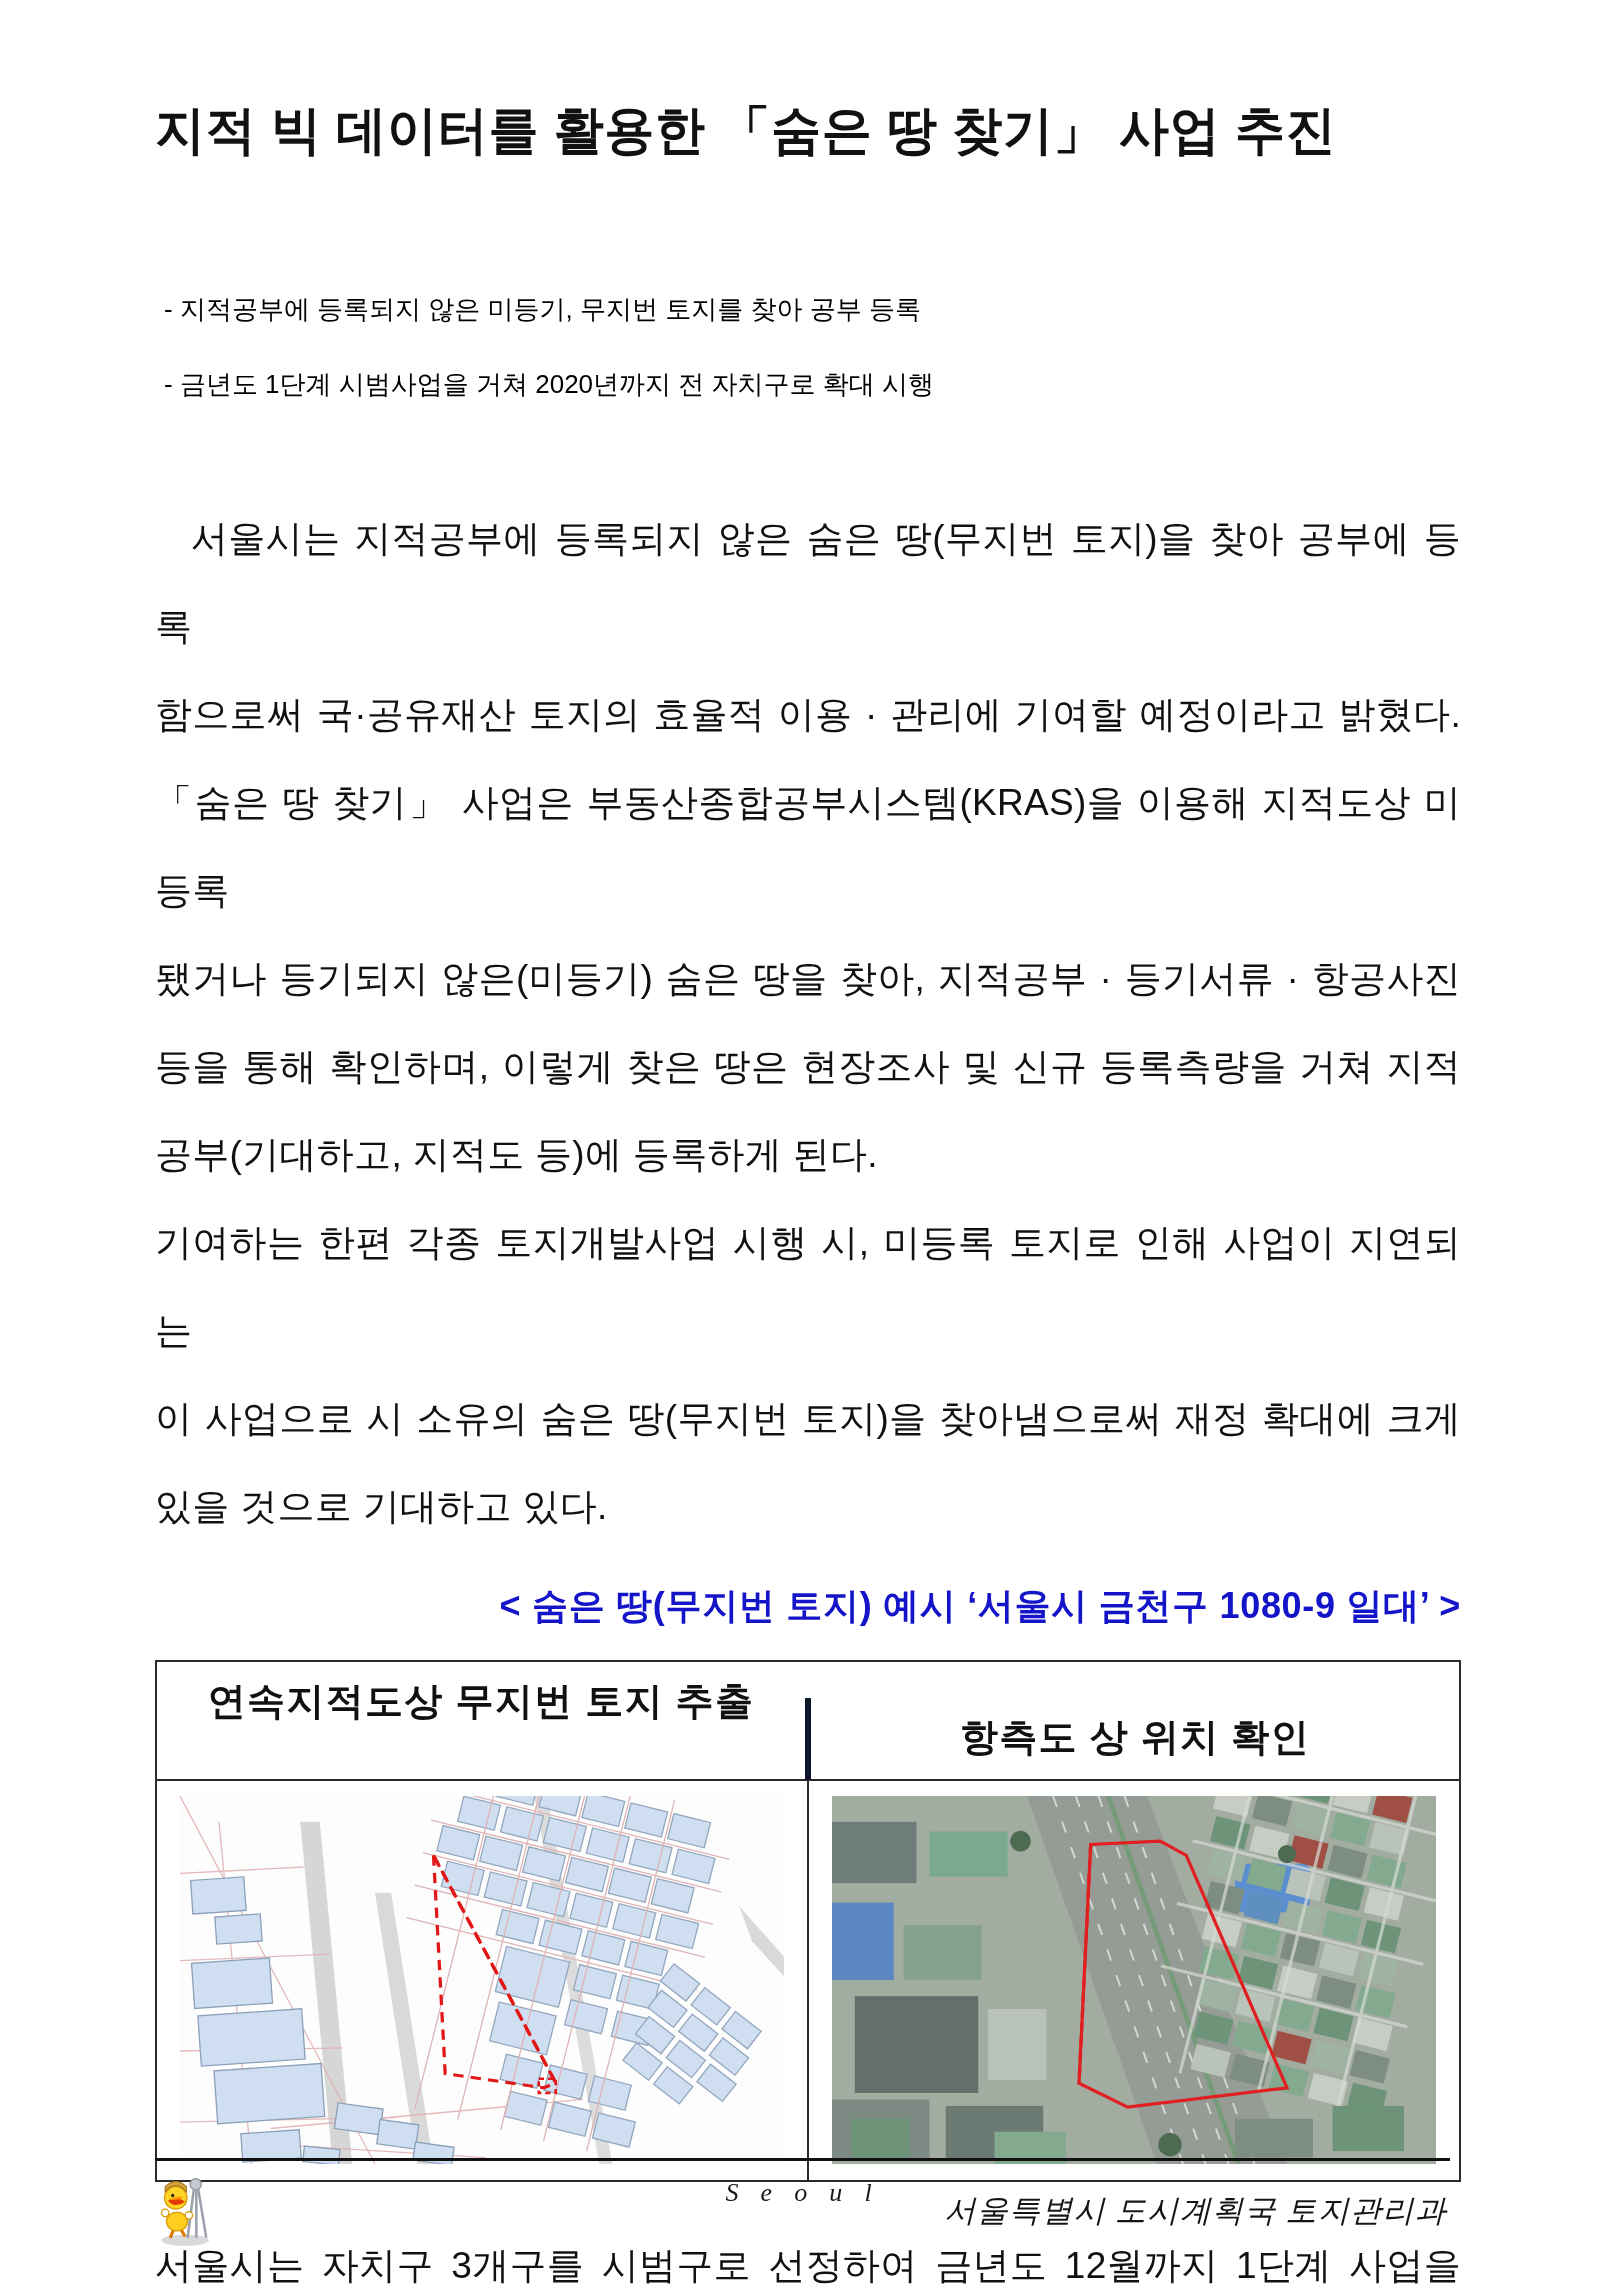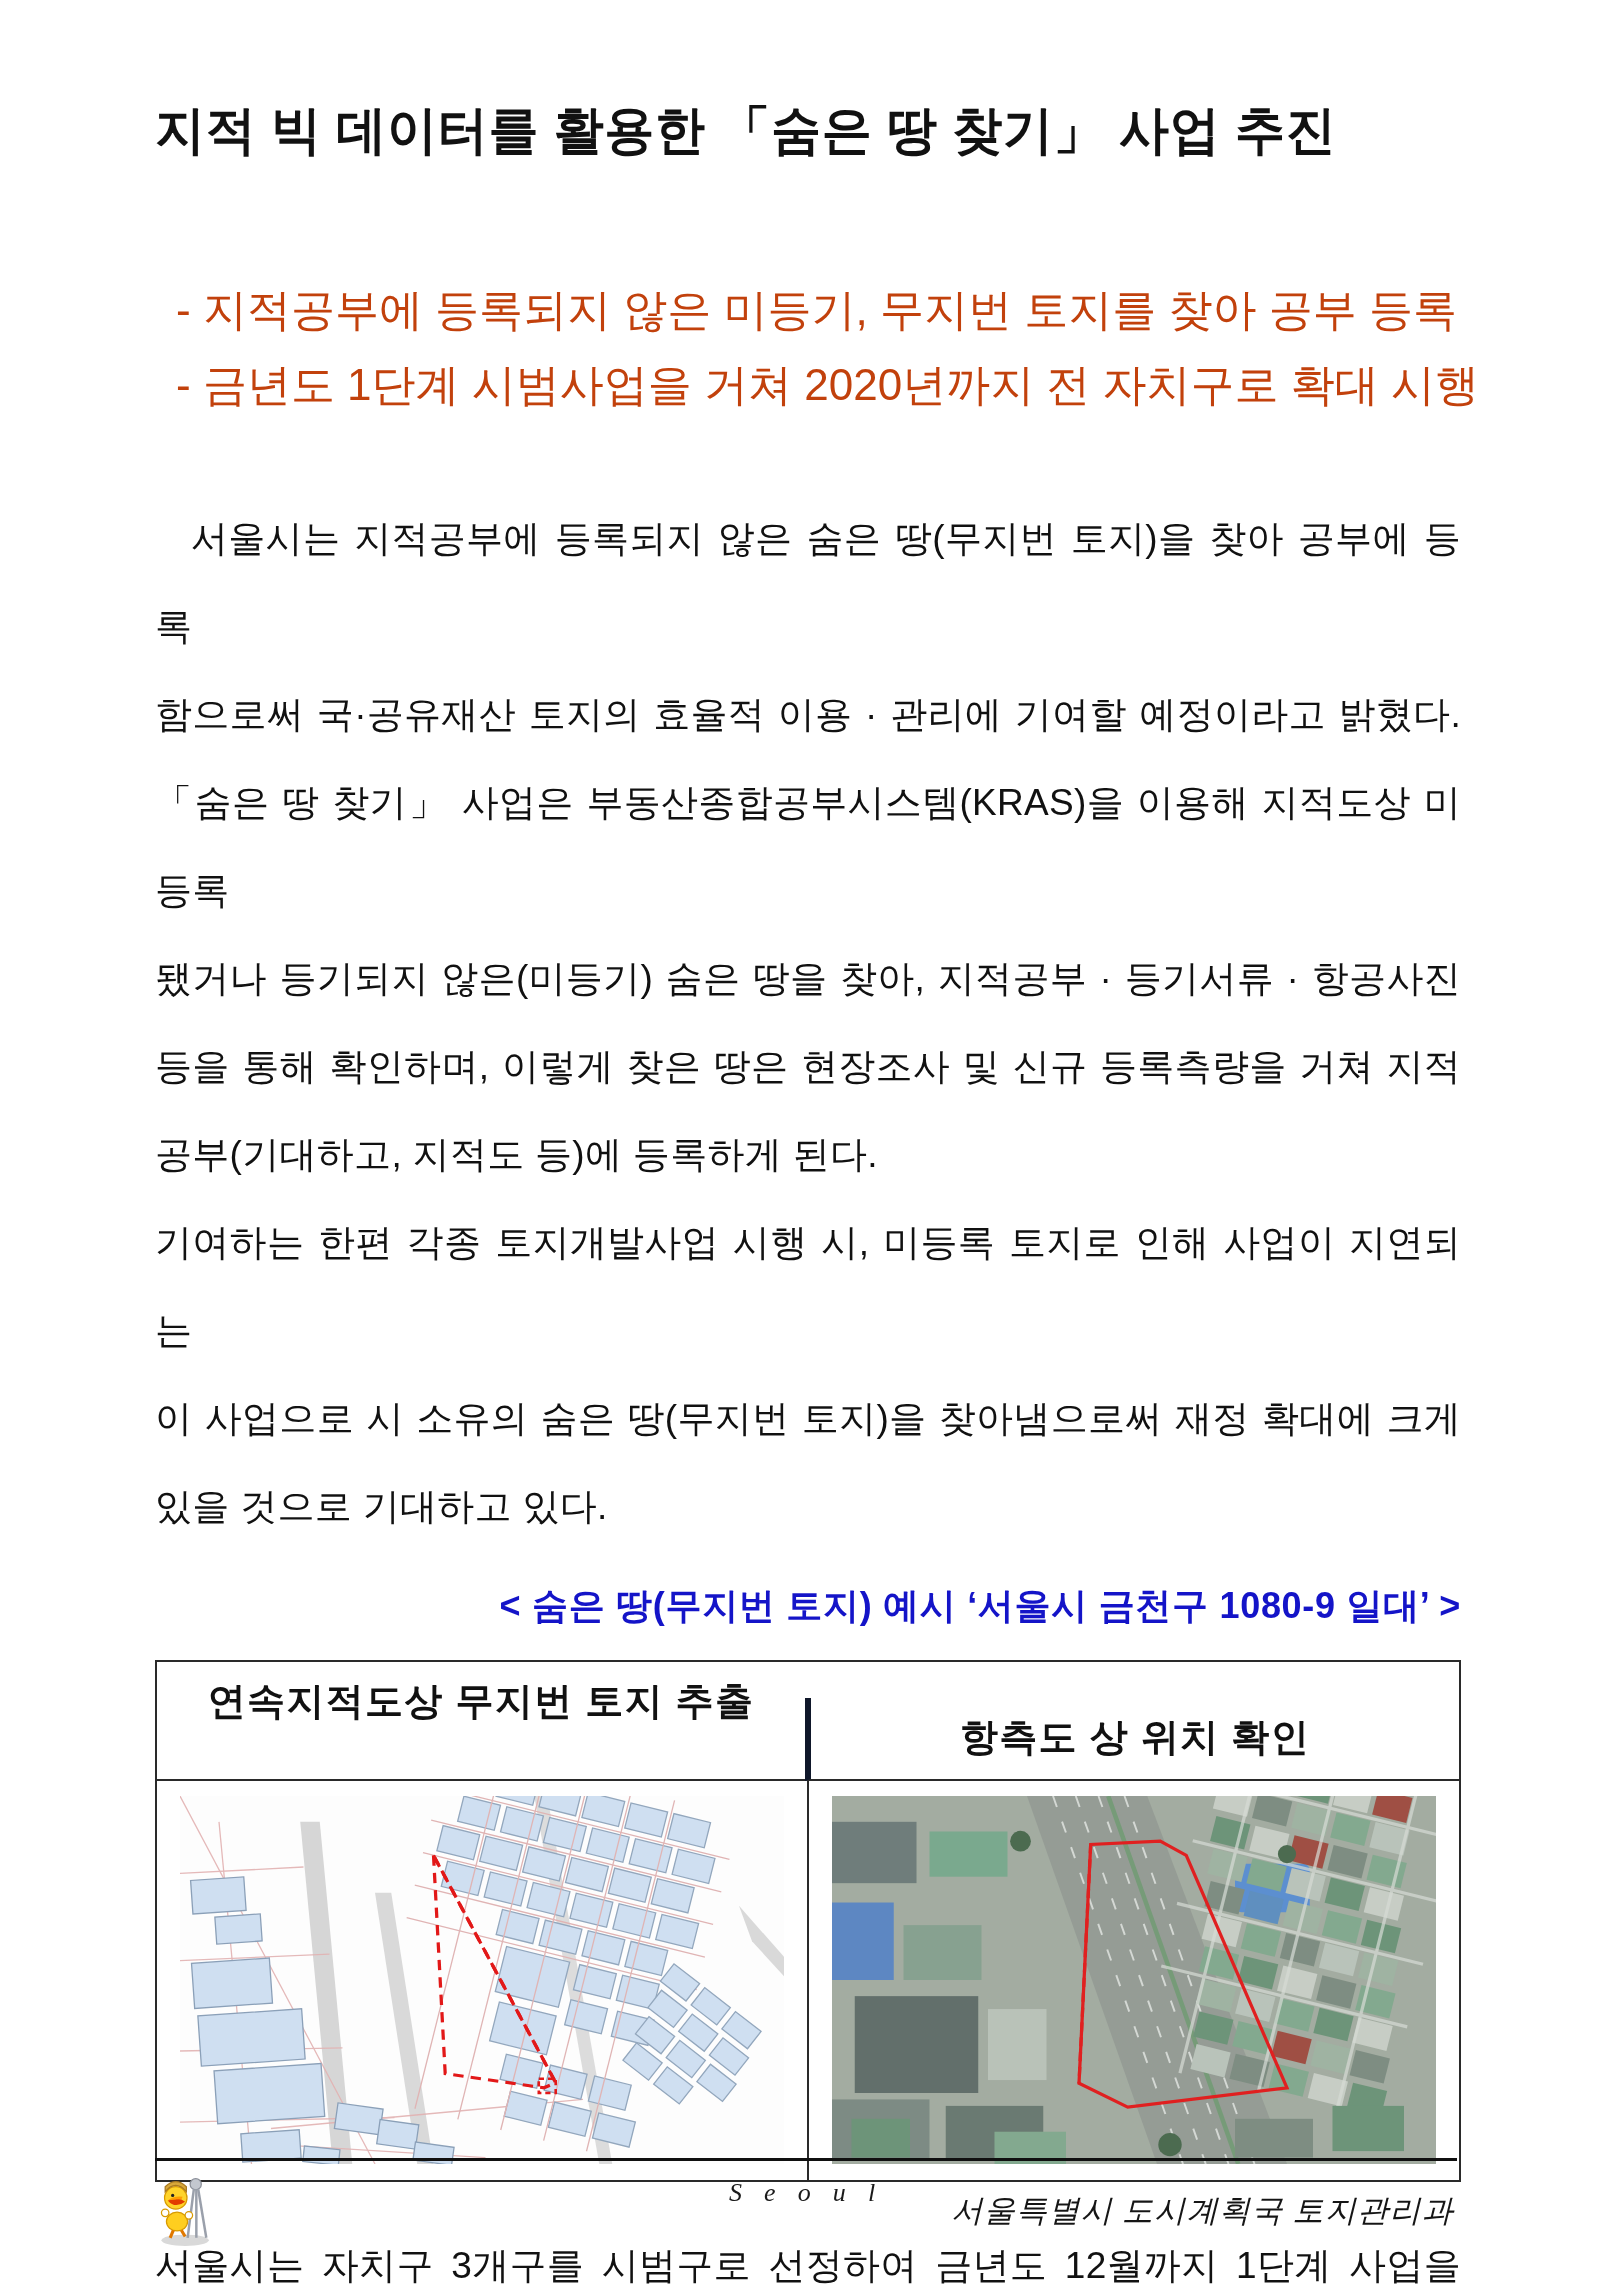--- a/index.html
+++ b/index.html
@@ -39,22 +39,22 @@
   .doc-title{
     margin-top:96px;
     font-size:50px;font-weight:800;letter-spacing:0.7px;
     transform:scaleY(1.04);transform-origin:left top;
     white-space:nowrap;
   }
 
   
   .bullets{margin-top:109px;padding-left:9px;}
   .bullet{
-    color:#c2410c;font-size:44px;font-weight:500;
-    line-height:75px;letter-spacing:0px;white-space:nowrap;margin-left:12px;
+    color:#000000;font-size:26px;font-weight:500;
+    line-height:75px;letter-spacing:0px;white-space:nowrap;
   }
 
   
   .body-block{margin-top:73px;}
   .bline{font-size:37px;line-height:88px;letter-spacing:0.3px;}
   .jl{text-align:justify;text-align-last:justify;}
   .ll{text-align:left;}
   .indent{text-indent:36px;}
 
   
@@ -76,21 +76,21 @@
   }
   .ex-imgs .ex-cell + .ex-cell{border-left:2px solid #2a2a2a;}
   .map-img{width:93%;height:368px;display:block;background:#fff;}
   .aerial-img{width:93%;height:368px;display:block;}
 
   
   .closing{margin-top:40px;}
 
   
   .footer{
-    position:absolute;left:155px;right:159px;top:2158px;
+    position:absolute;left:155px;right:166px;top:2158px;
     border-top:3.3px solid #101010;
   }
   .footer-row{position:relative;height:104px;}
   .mascot{position:absolute;left:1.3px;top:6.5px;width:57px;height:81px;}
   .seoul{
     position:absolute;left:50%;top:17px;transform:translateX(-50%);
     font-family:"Liberation Serif", serif;font-style:italic;
     font-size:26px;letter-spacing:7.8px;color:#1a1a1a;
   }
   .dept{

